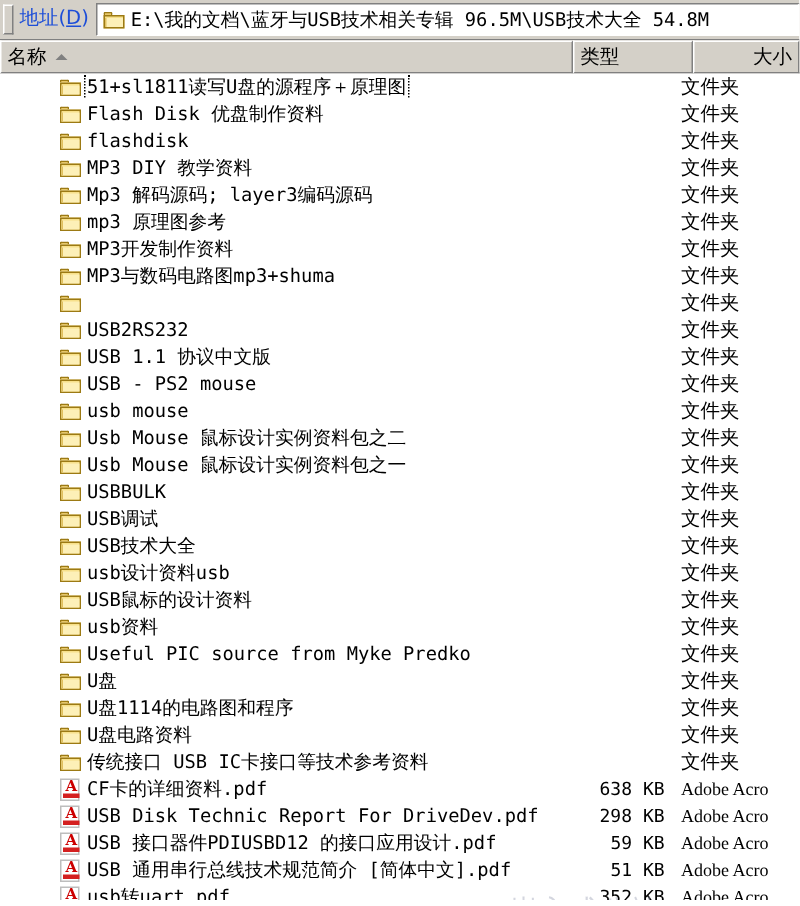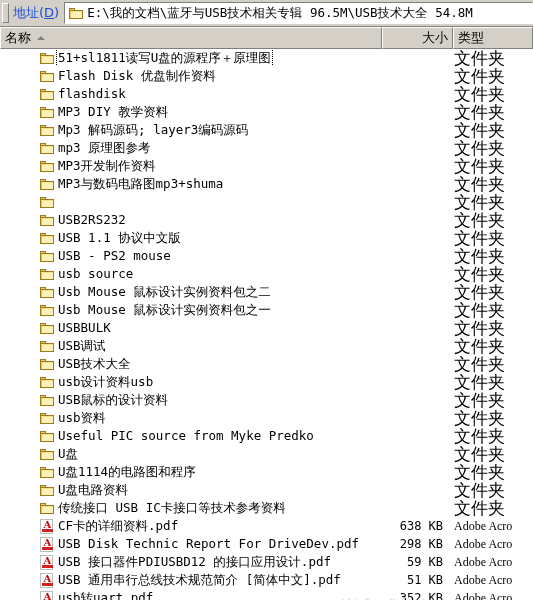--- a/index.html
+++ b/index.html
@@ -155,21 +155,21 @@
     box-sizing: border-box;
     padding-left: 5px;
     font-family: Liberation Serif, serif;
     font-size: 12px;
     color: #000000;
     white-space: nowrap;
     overflow: hidden;
   }
   .cell-type.cjk {
     font-family: "DejaVu Sans", "Liberation Sans", sans-serif;
-    font-size: 17px;
+    font-size: 13px;
   }
   .label {
     font-family: "DejaVu Sans Mono", "Liberation Mono", monospace;
     font-size: 12.5px;
     color: #000000;
     white-space: nowrap;
     line-height: 16px;
     padding: 0 1px;
   }
   .row.focused .label {
@@ -280,26 +280,26 @@
     </span>
     <span class="addr-text">E:\我的文档\蓝牙与USB技术相关专辑  96.5M\USB技术大全  54.8M</span>
   </div>
 </div>
 
 <div class="headerrow">
   <div class="hcell name">
     <span>名称</span>
     <span class="sort-arrow"></span>
   </div>
+  <div class="hcell type">
+    <span>类型</span>
+  </div>
   <div class="hcell size">
     <span>大小</span>
   </div>
-  <div class="hcell type">
-    <span>类型</span>
-  </div>
 </div>
 
 <div class="filelist">
   <div id="rows">
       <div class="row focused">
         <div class="cell-name">
           <span class="icon">
             <span class="folder-ic">
               <span class="tab"></span>
               <span class="body"></span>
@@ -466,21 +466,21 @@
       </div>
       <div class="row">
         <div class="cell-name">
           <span class="icon">
             <span class="folder-ic">
               <span class="tab"></span>
               <span class="body"></span>
               <span class="front"></span>
             </span>
           </span>
-          <span class="label">usb source</span>
+          <span class="label">usb mouse</span>
         </div>
         <div class="cell-size"></div>
         <div class="cell-type cjk">文件夹</div>
       </div>
       <div class="row">
         <div class="cell-name">
           <span class="icon">
             <span class="folder-ic">
               <span class="tab"></span>
               <span class="body"></span>

